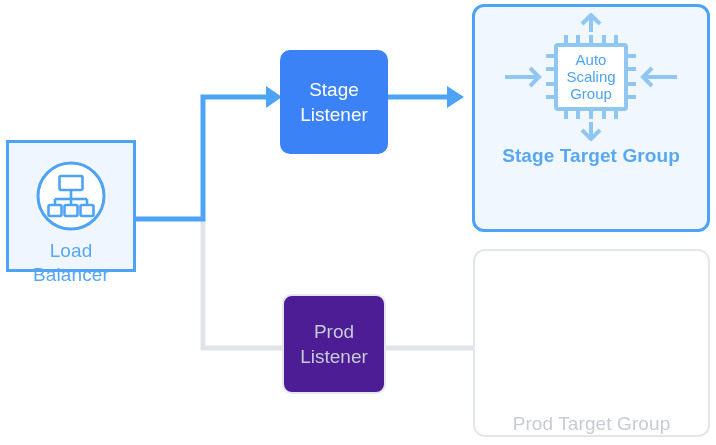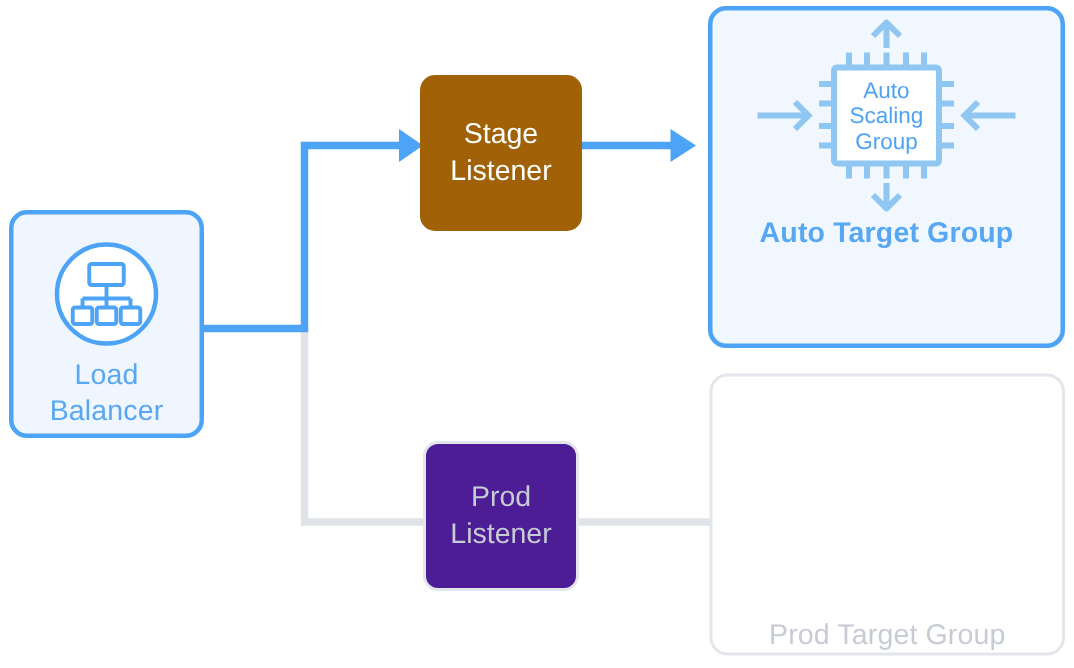--- a/index.html
+++ b/index.html
@@ -37,24 +37,24 @@
     align-items: center;
     justify-content: center;
     text-align: center;
   }
 
   
   #lb-box {
     left: 6px;
     top: 140px;
     width: 130px;
-    height: 152px;
+    height: 132px;
     background: #f0f6ff;
     border: 3px solid #4da3f5;
-    border-radius: 12px;
+    border-radius: 0;
     justify-content: flex-start;
     padding-top: 16px;
   }
   #lb-icon-wrap {
     width: 74px;
     height: 74px;
     margin-bottom: 6px;
   }
   #lb-label {
     color: #58a7f2;
@@ -63,21 +63,21 @@
     font-weight: 400;
     letter-spacing: .1px;
   }
 
   
   #stage-listener {
     left: 280px;
     top: 50px;
     width: 108px;
     height: 104px;
-    background: #a16207;
+    background: #3b82f6;
     border-radius: 10px;
   }
   #stage-listener .listener-label {
     color: #ffffff;
     font-size: 19px;
     line-height: 25px;
     font-weight: 400;
   }
 
   
@@ -247,20 +247,20 @@
           <polyline points="79,117 88,126 97,117"></polyline>
 
           <line x1="2" y1="64" x2="36" y2="64"></line>
           <polyline points="27,55 36,64 27,73"></polyline>
 
           <line x1="174" y1="64" x2="140" y2="64"></line>
           <polyline points="149,55 140,64 149,73"></polyline>
         </g>
       </svg>
     </div>
-    <div id="stage-tg-label">Auto Target Group</div>
+    <div id="stage-tg-label">Stage Target Group</div>
   </div>
 
   <div class="node" id="prod-tg">
     <div id="prod-tg-label">Prod Target Group</div>
   </div>
 
 </div>
 
 </body></html>

